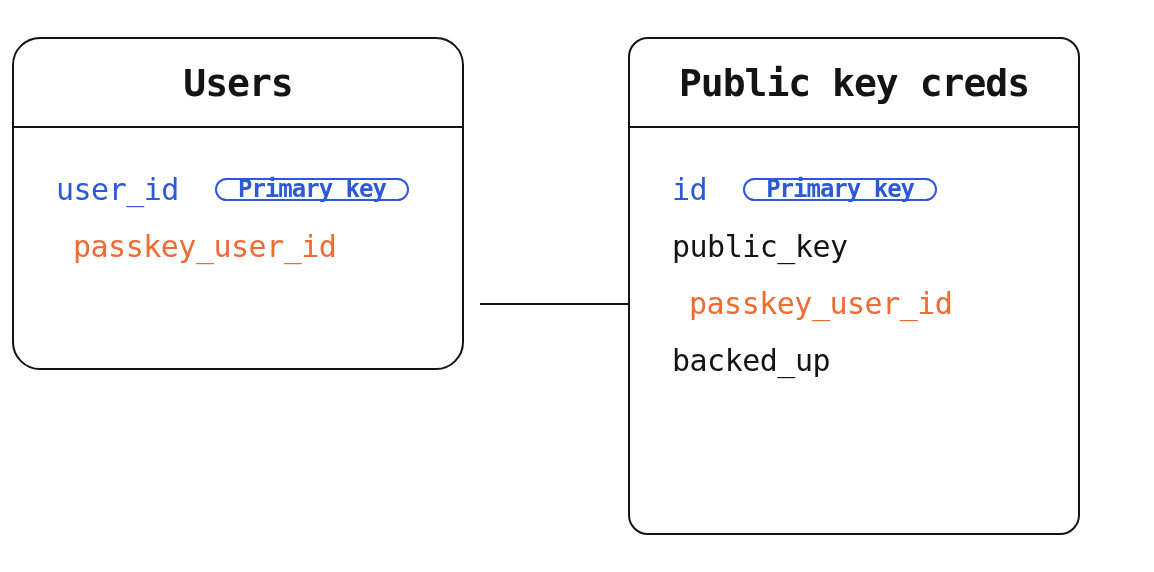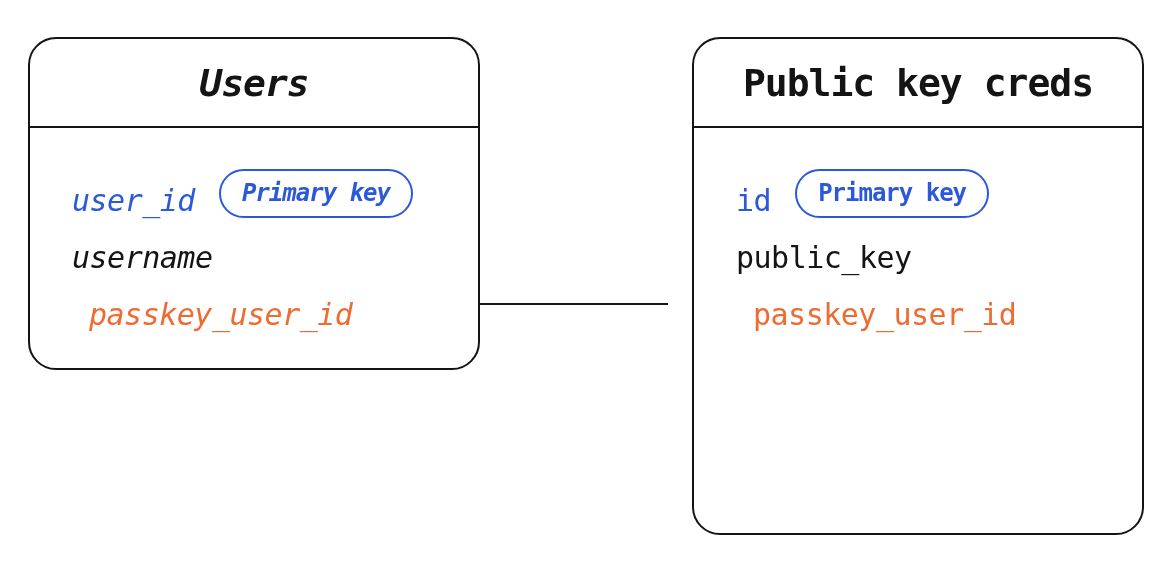--- a/index.html
+++ b/index.html
@@ -18,52 +18,53 @@
     font-family: "DejaVu Sans Mono", "Liberation Mono", monospace;
     color: var(--ink);
     overflow: hidden;
   }
   .er-table {
     position: absolute;
     background: var(--bg);
     border: 2px solid var(--ink);
     border-radius: 28px;
   }
-  .er-table.users  { left: 28px;  top: 37px; width: 452px; height: 333px; font-style: italic; }
-  .er-table.creds  { left: 692px; top: 37px; width: 452px; height: 498px; }
+  .er-table.users  { left: 12px;  top: 37px; width: 452px; height: 333px; }
+  .er-table.creds  { left: 628px; top: 37px; width: 452px; height: 498px; border-radius: 20px; }
   .er-table-header {
     height: 89px;
     display: flex;
     align-items: center;
     justify-content: center;
     border-bottom: 2px solid var(--ink);
     font-size: 38px;
     font-weight: bold;
     letter-spacing: -1px;
     white-space: nowrap;
   }
   .er-table-fields {
     padding: 33px 10px 0 42px;
   }
   .field-row {
     height: 57px;
     display: flex;
-    align-items: flex-end;
+    align-items: center;
     white-space: nowrap;
+    gap: 12px;
   }
   .field-name {
     font-size: 30px;
     letter-spacing: -0.5px;
   }
   .field-name.c-black  { color: var(--ink); }
   .field-name.c-blue   { color: var(--blue); }
   .field-name.c-orange { color: var(--orange); margin-left: 17px; }
   .pk-badge {
     margin-left: 24px;
-    height: 49px;
+    height: 23px;
     display: inline-flex;
     align-items: center;
     padding: 0 21px 2px 21px;
     border: 2px solid var(--blue);
     border-radius: 999px;
     color: var(--blue);
     font-size: 24px;
     font-weight: bold;
     letter-spacing: -1px;
   }
@@ -80,37 +81,37 @@
 <body>
 
 <div class="er-table users">
   <div class="er-table-header">Users</div>
   <div class="er-table-fields">
       <div class="field-row">
         <span class="field-name c-blue">user_id</span>
         <span class="pk-badge">Primary key</span>
       </div>
       <div class="field-row">
-        <span class="field-name c-black">username</span>
-      </div>
-      <div class="field-row">
         <span class="field-name c-orange">passkey_user_id</span>
       </div>
     </div>
 </div>
 
 <div class="relationship-line"></div>
 
 <div class="er-table creds">
   <div class="er-table-header">Public key creds</div>
   <div class="er-table-fields">
       <div class="field-row">
         <span class="field-name c-blue">id</span>
         <span class="pk-badge">Primary key</span>
       </div>
       <div class="field-row">
         <span class="field-name c-black">public_key</span>
       </div>
       <div class="field-row">
         <span class="field-name c-orange">passkey_user_id</span>
       </div>
+      <div class="field-row">
+        <span class="field-name c-black">backed_up</span>
+      </div>
     </div>
 </div>
 
 </body></html>

